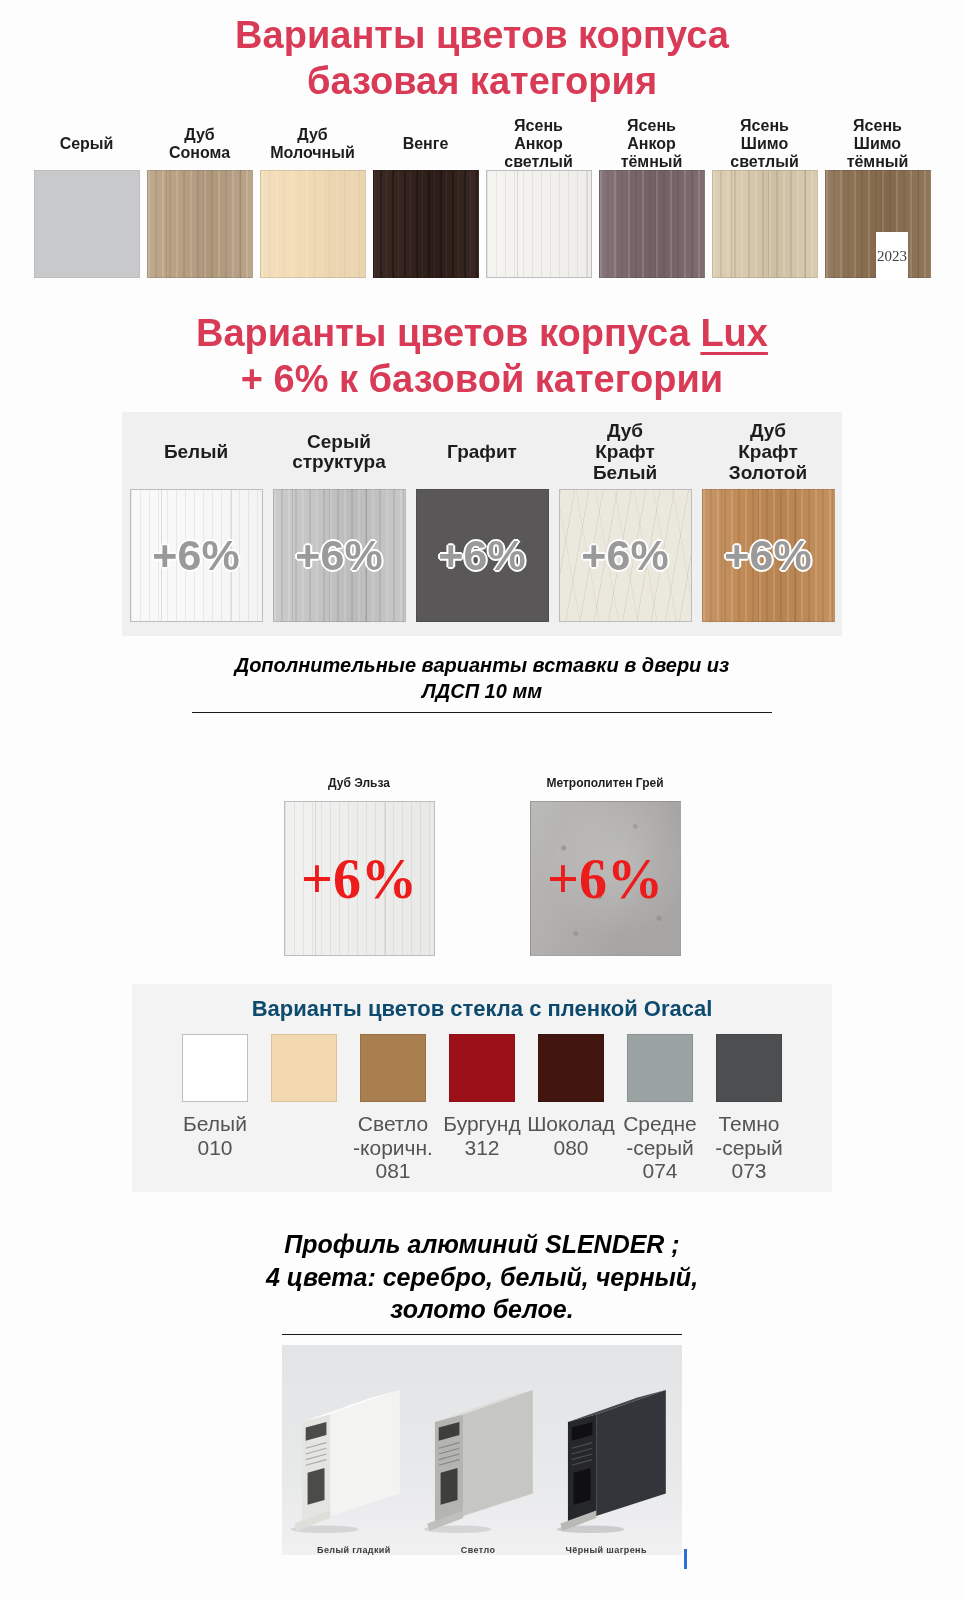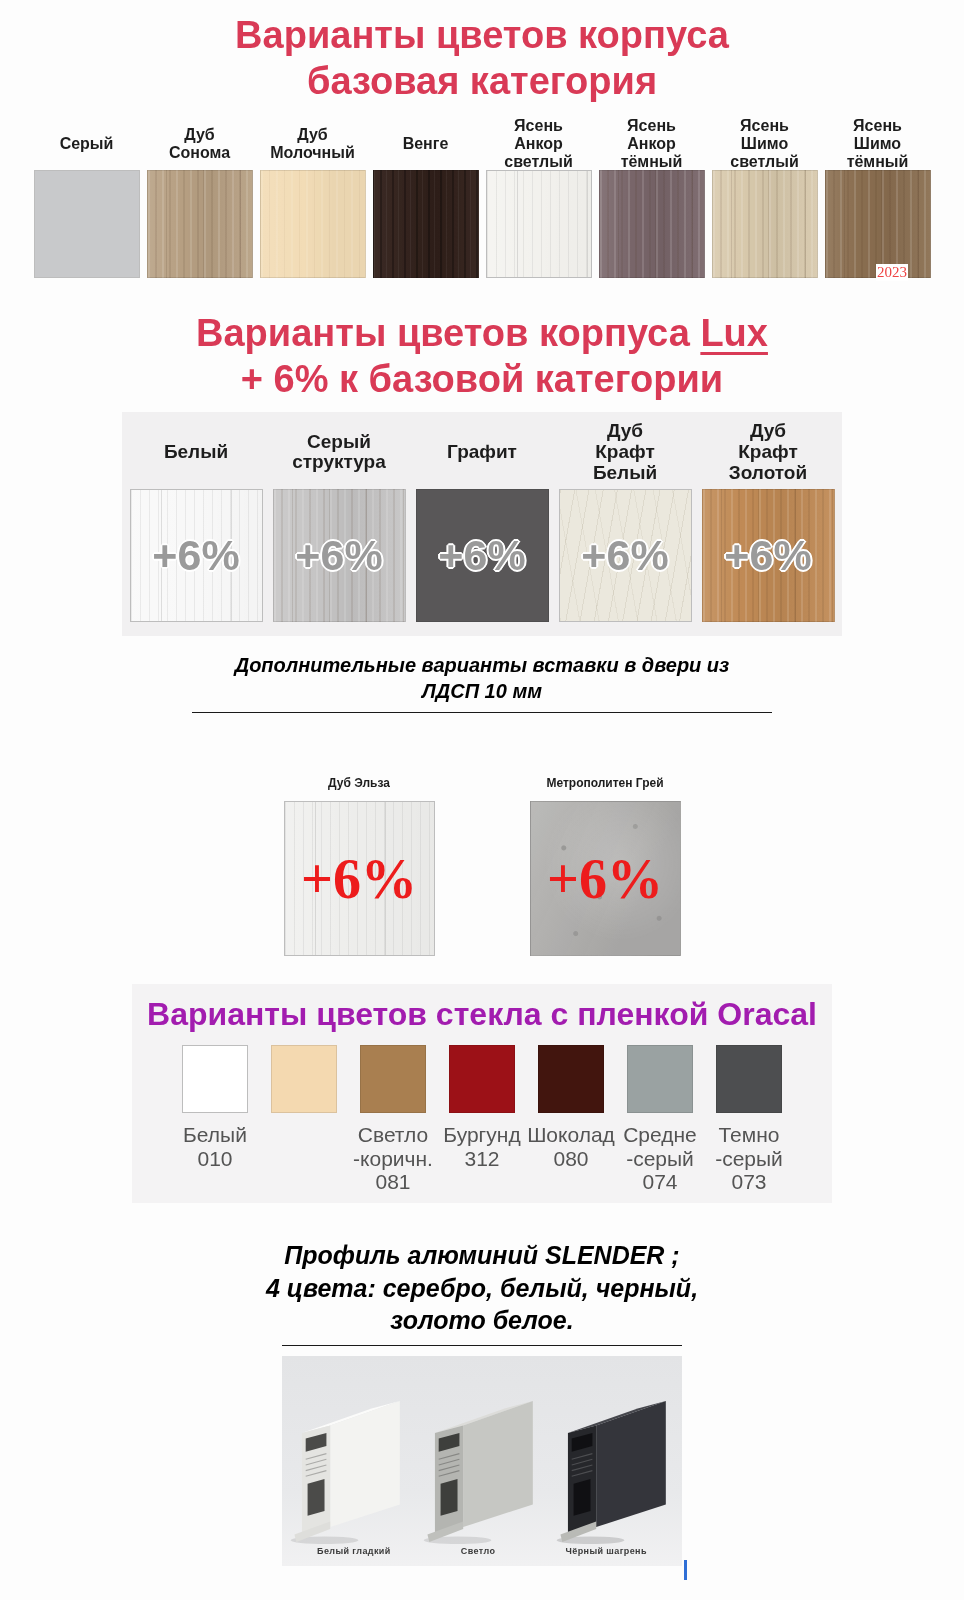--- a/index.html
+++ b/index.html
@@ -17,22 +17,22 @@
               font-weight:bold;color:#1d1d1d;white-space:pre-line;}
   .swatch{position:relative;box-sizing:border-box;border:1px solid rgba(0,0,0,0.10);
           display:flex;align-items:center;justify-content:center;}
   .swatch.light-border{border:1px solid #bdbdbd;}
 
   
   .base-row{margin-top:13px;gap:7px;position:relative;}
   .base-row .card{width:106px;}
   .base-row .card-label{height:52px;font-size:16px;line-height:1.12;}
   .base-row .swatch{width:106px;height:108px;}
-  .watermark{position:absolute;right:56px;bottom:-3px;background:#fff;padding:0 1px;
-             font-family:"Liberation Serif",serif;font-size:15px;color:#ef4444;
+  .watermark{position:absolute;right:56px;bottom:-3px;background:#fff;padding:16px 1px;
+             font-family:"Liberation Serif",serif;font-size:15px;color:#404040;
              width:30px;overflow:hidden;white-space:nowrap;}
 
   
   .lux-panel{width:720px;margin:10px auto 0 auto;padding:8px 0 14px 0;}
   .lux-row{gap:10px;}
   .lux-row .card{width:133px;}
   .lux-row .card-label{height:64px;font-size:19px;line-height:1.1;margin-bottom:5px;}
   .lux-row .swatch{width:133px;height:133px;}
   .plus6-gray{font-size:43px;font-weight:bold;color:#9a9a9a;
       text-shadow:-2px 0 0 #fff,2px 0 0 #fff,0 -2px 0 #fff,0 2px 0 #fff,
@@ -44,33 +44,33 @@
   .rule{height:0;border-top:1.5px solid #1a1a1a;margin:8px auto 0 auto;}
   .rule-wide{width:580px;}
   .rule-narrow{width:400px;}
   .ldsp-row{margin-top:56px;gap:95px;}
   .ldsp-row .card-label{font-size:12px;height:28px;margin-bottom:4px;white-space:nowrap;}
   .ldsp-row .swatch{width:151px;height:155px;}
   .plus6-red{font-family:"Liberation Serif",serif;font-weight:bold;font-size:56px;}
 
   
   .oracal-panel{width:700px;margin:28px auto 0 auto;padding:8px 0;}
-  .oracal-title{text-align:center;font-weight:bold;font-size:32px;color:#a21caf;margin:4px 0 12px 0;}
+  .oracal-title{text-align:center;font-weight:bold;font-size:22px;color:#0c4a6e;margin:4px 0 12px 0;}
   .oracal-row{gap:23px;}
   .oracal-row .card{width:66px;}
   .oracal-row .swatch{width:66px;height:68px;}
   .oracal-row .card-label{margin-top:10px;font-weight:normal;font-size:21px;line-height:1.12;
                           color:#545454;height:72px;align-items:flex-start;white-space:pre-line;}
 
   
   .profile-heading{margin-top:36px;font-size:25px;line-height:1.3;}
   .profile-box{position:relative;width:400px;height:210px;margin:10px auto 0 auto;
                background:linear-gradient(180deg,#e3e4e6 0%,#e8e9eb 65%,#f1f1f2 100%);}
   .profile-strip{display:flex;justify-content:space-around;align-items:flex-end;height:178px;padding-top:10px;}
-  .profile-labels{display:flex;justify-content:space-around;margin-top:2px;}
+  .profile-labels{display:flex;justify-content:space-around;margin-top:12px;}
   .profile-labels span{font-size:9px;font-weight:bold;color:#3a3a3a;letter-spacing:0.4px;}
   .caret{position:absolute;right:-5px;bottom:-14px;width:3px;height:20px;}
 
   
   .tex-flat{}
   .tex-wood{background-image:
     repeating-linear-gradient(90deg,rgba(255,255,255,.13) 0 2px,rgba(0,0,0,0) 2px 7px,rgba(70,45,25,.10) 7px 9px,rgba(0,0,0,0) 9px 14px),
     repeating-linear-gradient(90deg,rgba(0,0,0,0) 0 18px,rgba(60,40,20,.12) 18px 19px,rgba(0,0,0,0) 19px 37px),
     linear-gradient(90deg,rgba(255,255,255,.10),rgba(0,0,0,0) 30%,rgba(0,0,0,.05) 60%,rgba(255,255,255,.06));}
   .tex-wood-soft{background-image:

